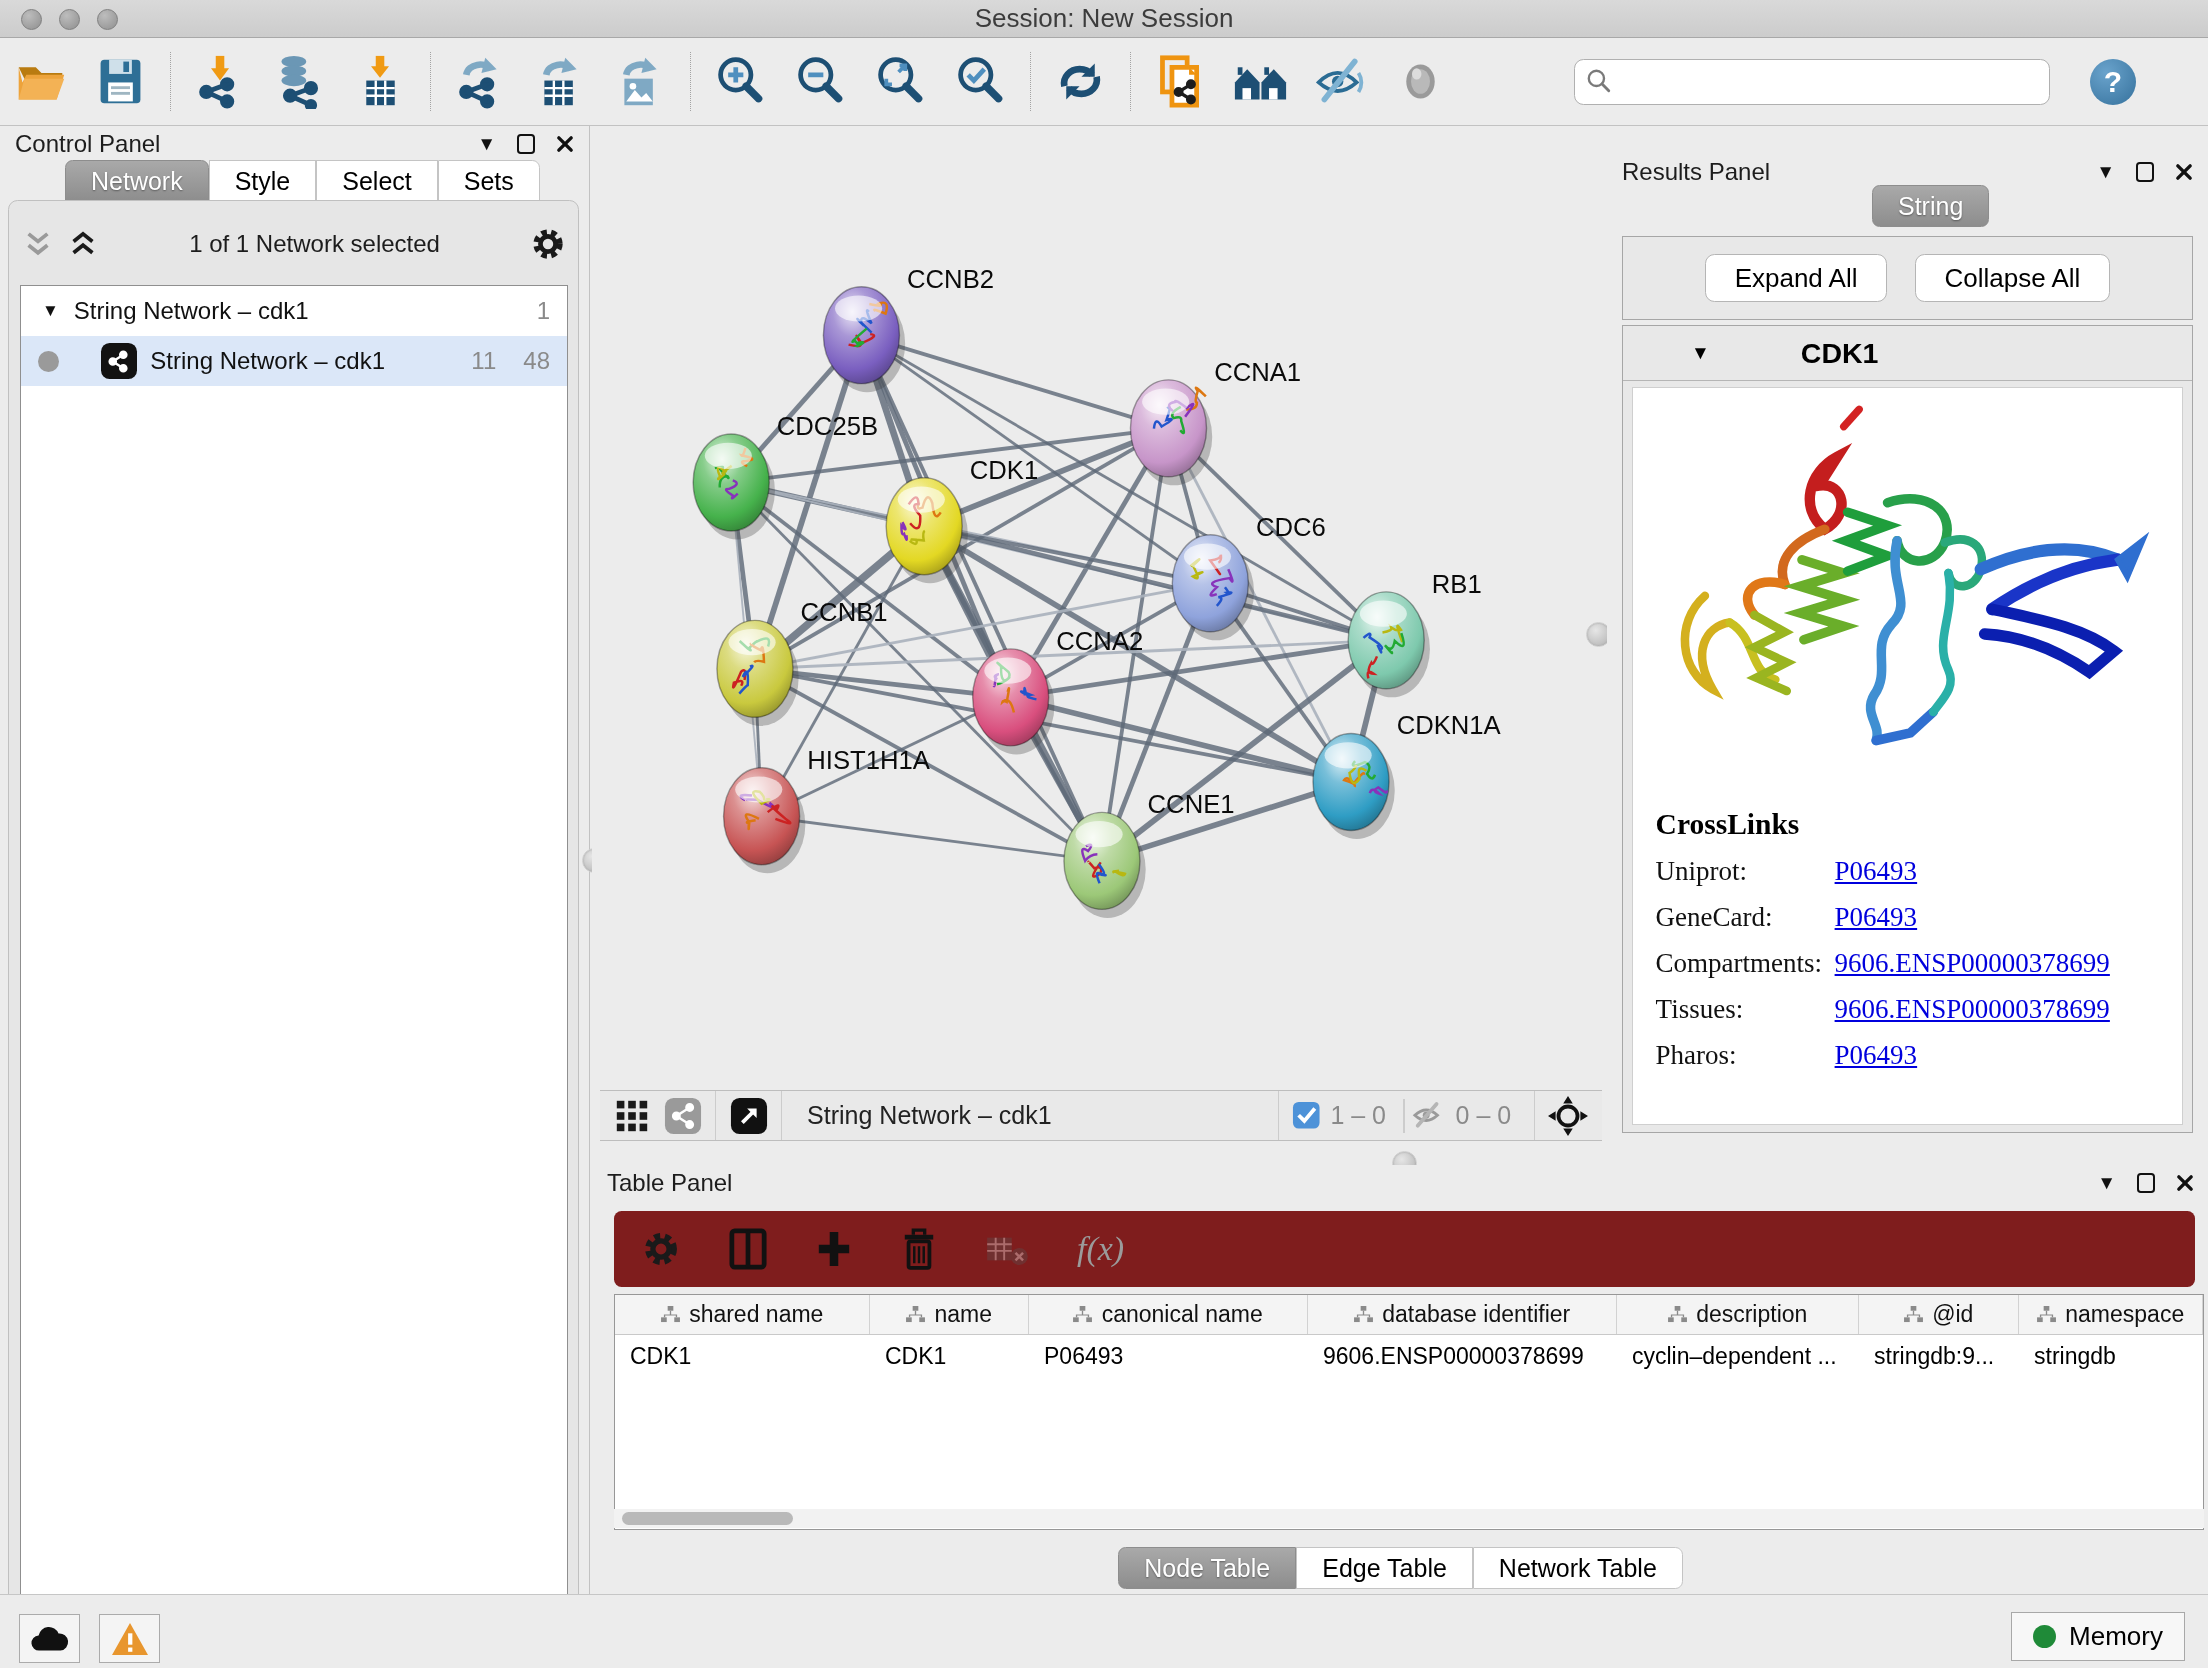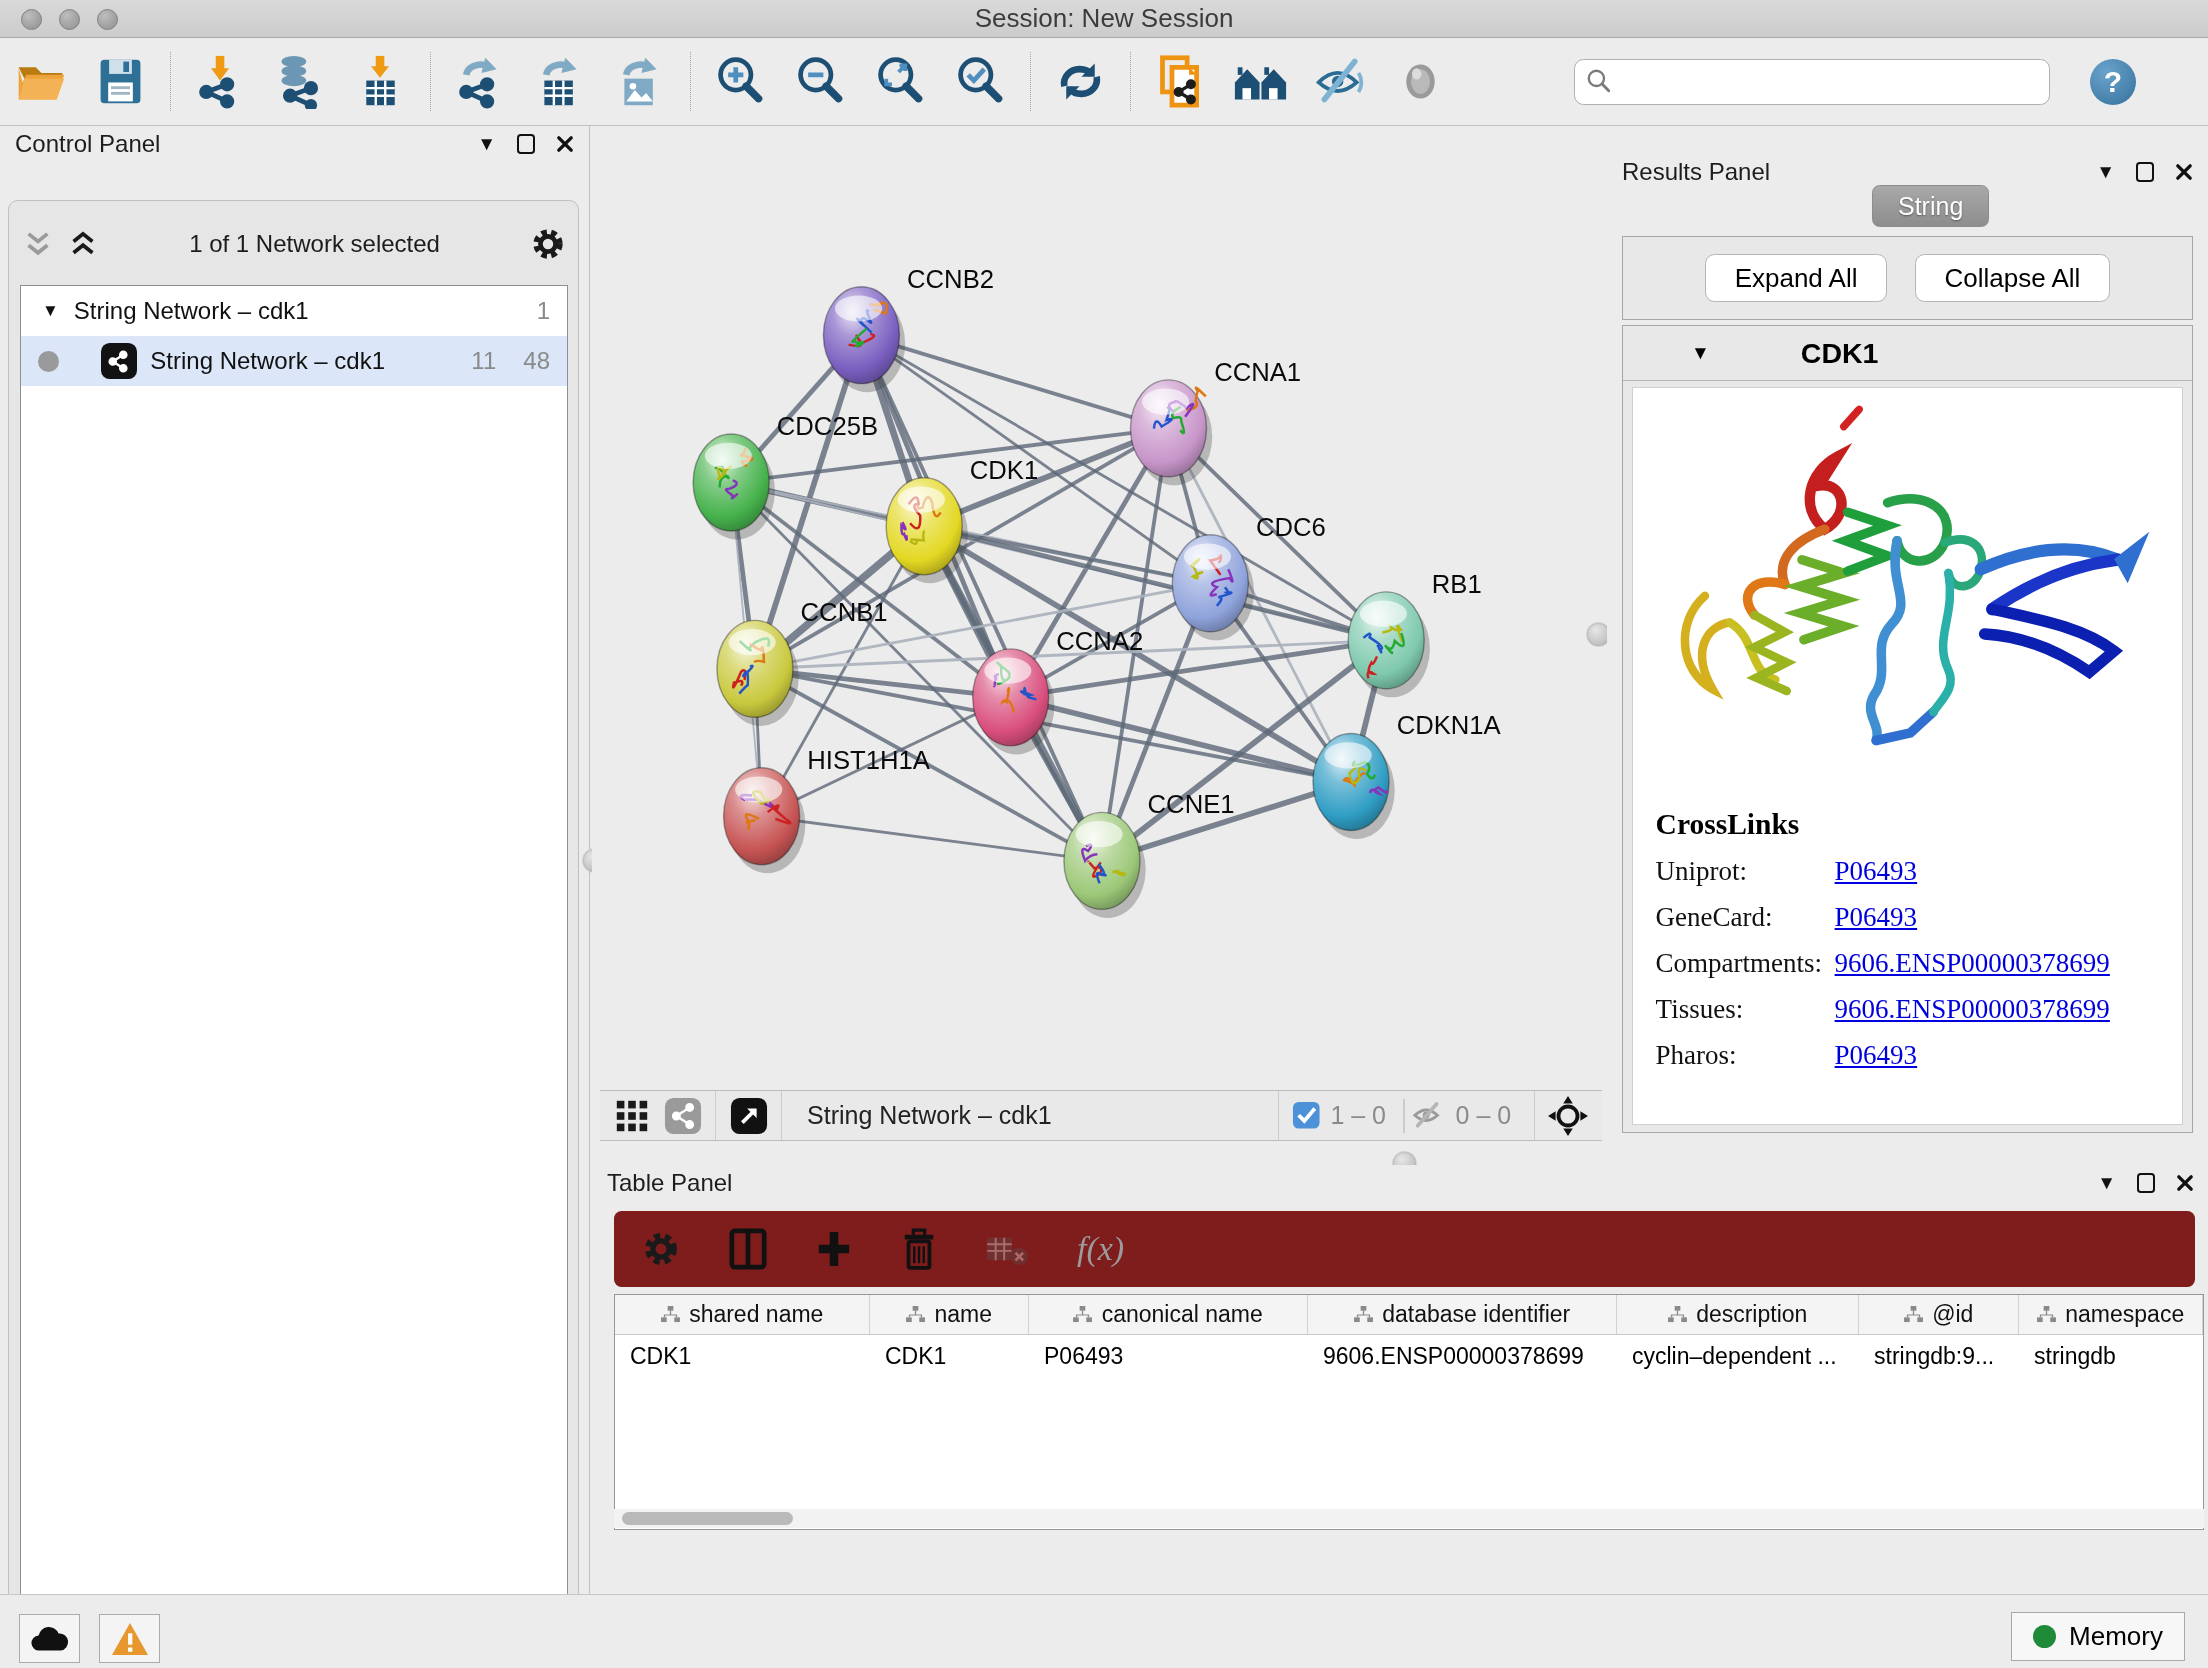--- a/index.html
+++ b/index.html
@@ -302,20 +302,26 @@
 <div id="control-panel" class="abs">
   <div class="panel-header">
     <span class="panel-title">Control Panel</span>
     <span class="panel-btns">
       <span class="pb-collapse">▼</span>
       <span class="pb-float"></span>
       <svg width="18" height="18" viewBox="0 0 19 19">
           <path d="M3 3l13 13M16 3L3 16" stroke="#111" stroke-width="3.6" stroke-linecap="round"></path>
         </svg>
     </span>
+  </div>
+  <div id="cp-tabs">
+    <span class="tab selected">Network</span>
+    <span class="tab">Style</span>
+    <span class="tab">Select</span>
+    <span class="tab last">Sets</span>
   </div>
   <div id="cp-pane">
     <div id="cp-selbar">
       <svg width="32" height="28.5" viewBox="0 0 34 30">
           <g stroke="#9a9a9a" stroke-width="4" fill="none">
             <path d="M7 4l10 8 10-8M7 16l10 8 10-8"></path>
           </g>
         </svg>
       <svg width="32" height="28.5" viewBox="0 0 34 30" style="margin-left:13.3px">
           <g stroke="#1a1a1a" stroke-width="4" fill="none">
@@ -840,20 +846,25 @@
         <div class="td" style="width: 279px;">P06493</div>
         <div class="td" style="width: 309px;">9606.ENSP00000378699</div>
         <div class="td" style="width: 242px;">cyclin–dependent ...</div>
         <div class="td" style="width: 160px;">stringdb:9...</div>
         <div class="td" style="width: 184px;">stringdb</div>
       </div>
   </div>
   <div id="tp-scroll">
       <span id="tp-thumb"></span>
     </div>
+  <div id="tp-tabs">
+    <span class="tab tp-tab selected">Node Table</span>
+    <span class="tab tp-tab">Edge Table</span>
+    <span class="tab tp-tab lastr">Network Table</span>
+  </div>
 </div>
 
 <div id="status-bar" class="abs">
   <span class="sb-btn" style="left:19px">
     <svg width="40" height="28.5" viewBox="0 0 42 30">
         <path d="M10 28a8 8 0 0 1-1-16 11 11 0 0 1 21-2 8 8 0 0 1 2 18z" fill="#111"></path>
       </svg>
   </span>
   <span class="sb-btn" style="left:99px">
     <svg width="40" height="36" viewBox="0 0 42 38">

